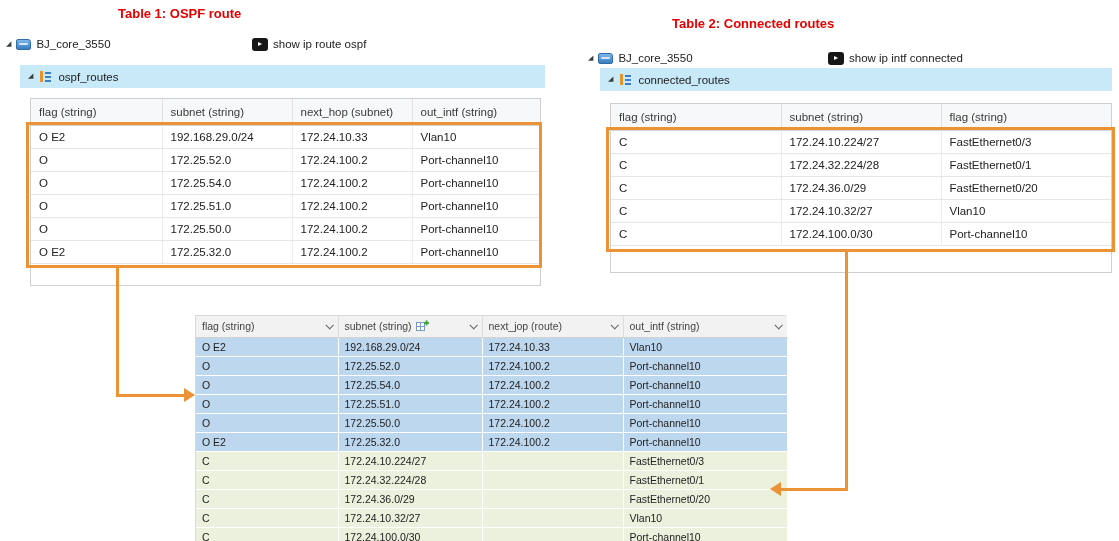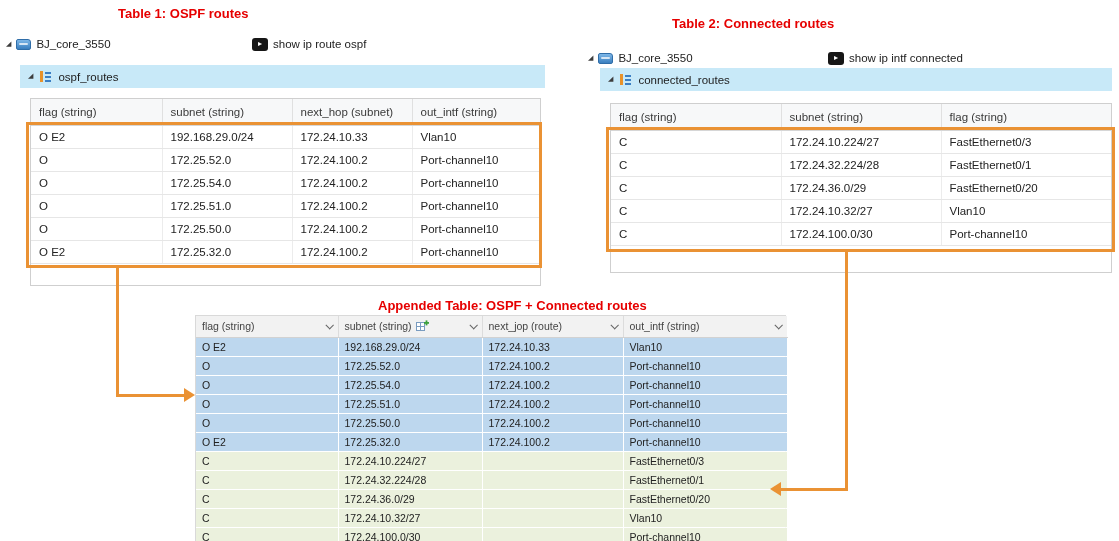--- a/index.html
+++ b/index.html
@@ -38,21 +38,21 @@
   tr.row-ospf td { background:#bdd7ee; }
   tr.row-connected td { background:#ebf1dd; }
 
   .node-icon, .plus-icon { display:inline-block; vertical-align:middle; }
 </style>
 </head>
 <body>
 
 <div class="canvas">
 
-  <div class="red-title" style="left:118px; top:6px;">Table 1: OSPF routes</div>
+  <div class="red-title" style="left:118px; top:6px;">Table 1: OSPF route</div>
 
   <div class="device-row" style="left:6px; top:36px;">
     <span class="tri">◢</span>
     <span class="dev-icon"></span>
     <span>BJ_core_3550</span>
   </div>
   <div class="device-row" style="left:252px; top:36px;">
     <span class="cli-icon">▸</span>
     <span>show ip route ospf</span>
   </div>
@@ -189,21 +189,20 @@
             <td>C</td>
             <td>172.24.100.0/30</td>
             <td>Port-channel10</td>
           </tr>
         </tbody>
     </table>
   </div>
 
   <div class="hl-box" style="left:606px; top:127px; width:509px; height:125px;"></div>
 
-  <div class="red-title" style="left:378px; top:298px;">Appended Table: OSPF + Connected routes</div>
 
   <div class="app-box" style="left:195px; top:315px; width:591px;">
     <table>
       <colgroup>
           <col style="width:142px">
           <col style="width:144px">
           <col style="width:141px">
           <col style="width:164px">
         </colgroup>
       <thead>

